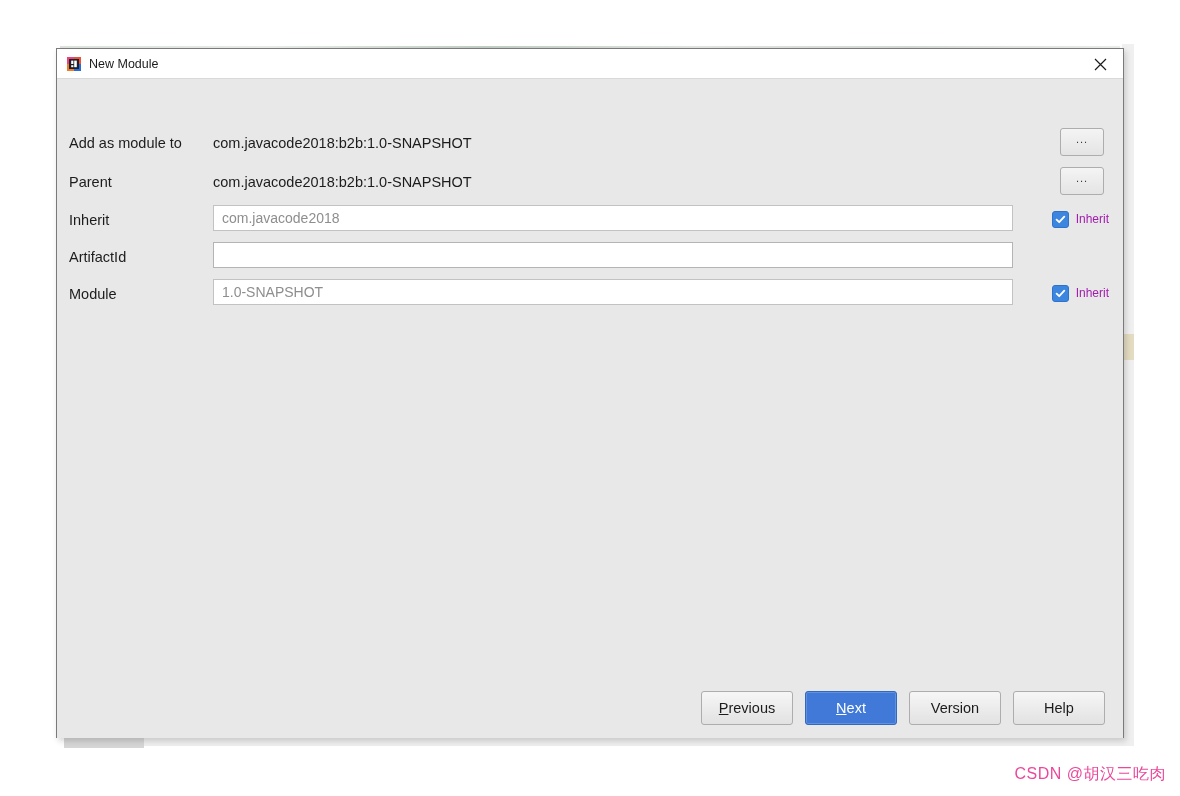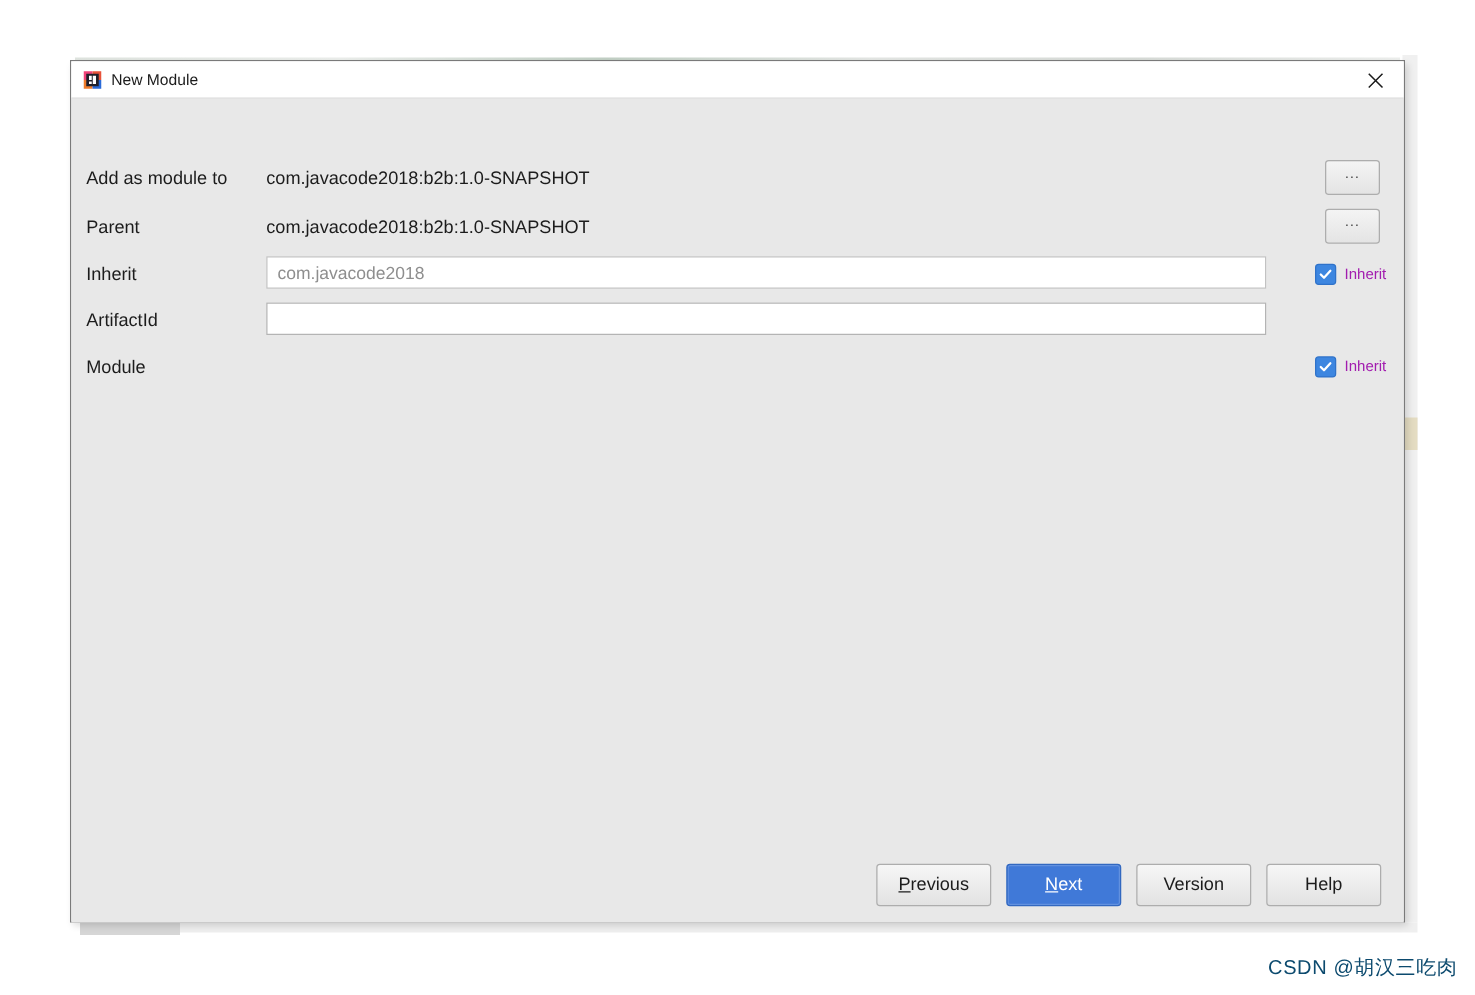--- a/index.html
+++ b/index.html
@@ -236,21 +236,21 @@
     box-shadow: inset 0 0 0 1px rgba(255,255,255,0.18);
   }
   .mn { text-decoration: underline; }
 
   
   .watermark {
     position: absolute;
     right: 14px;
     top: 764px;
     font-size: 16px;
-    color: #0c4a6e;
+    color: #ec4899;
     white-space: nowrap;
     letter-spacing: .5px;
   }
 </style>
 </head>
 <body>
 
 <div id="screen">
 
   <div class="behind-right-strip"></div>
@@ -309,20 +309,21 @@
         </div>
       </div>
 
       <div class="row row-4">
         <span class="field-label">ArtifactId</span>
         <input class="text-input" type="text" value="" style="">
       </div>
 
       <div class="row row-5">
         <span class="field-label">Module</span>
+        <input class="text-input disabled" type="text" disabled="" value="1.0-SNAPSHOT" style="">
         <div class="inherit-wrap">
           <span class="chk">
             <svg width="11" height="11" viewBox="0 0 11 11">
               <path d="M1.6 5.6 L4.2 8.2 L9.3 2.6" stroke="#ffffff" stroke-width="1.8" fill="none" stroke-linecap="round" stroke-linejoin="round"></path>
             </svg>
           </span>
           <span class="inherit-label">Inherit</span>
         </div>
       </div>
 

